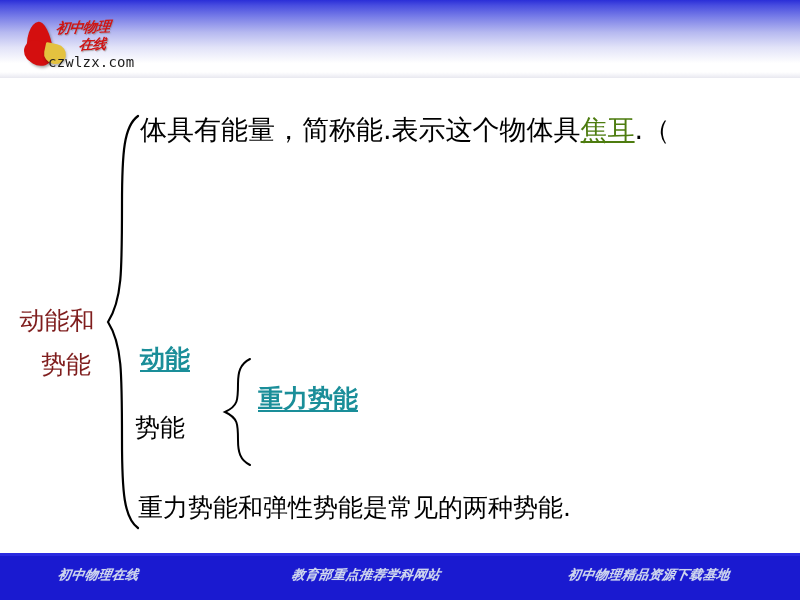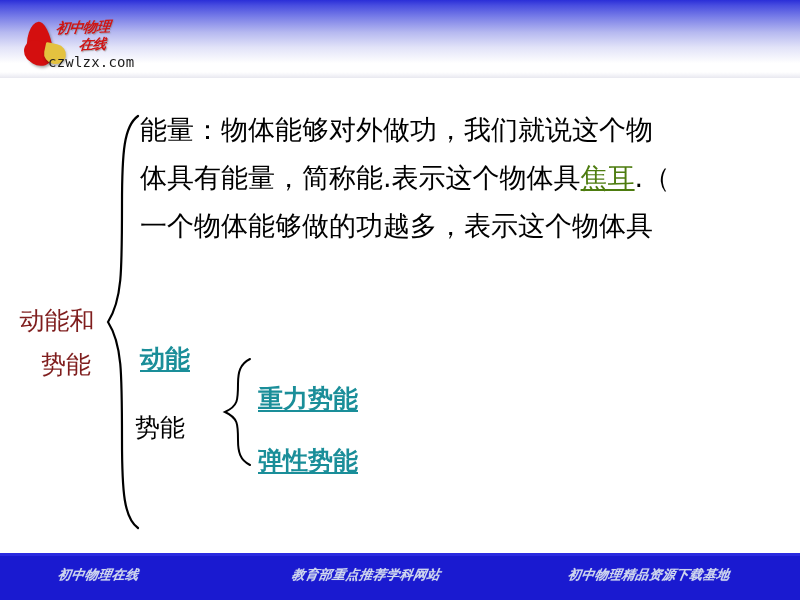--- a/index.html
+++ b/index.html
@@ -273,41 +273,37 @@
   </div>
 
   <div id="small-brace">
     <svg width="32" height="112" viewBox="0 0 32 112">
       <path d="M28 3 C 18 8, 16 16, 16 28 C 16 44, 16 50, 3 56
                C 16 62, 16 68, 16 84 C 16 96, 18 104, 28 109" fill="none" stroke="#000000" stroke-width="2" stroke-linecap="round"></path>
     </svg>
   </div>
 
   <div id="para-block">
-    <div class="para-line">能量：物体能够对外做功，我们就说这个物</div>
     <div class="para-line"><span>体具有能量，简称能.表示这个物体具</span><span class="hl-red">焦耳</span><span>.（</span></div>
-    <div class="para-line">一个物体能够做的功越多，表示这个物体具</div>
   </div>
 
   <div class="tree-node" id="node-kinetic">
     <span class="teal-link">动能</span>
   </div>
 
   <div class="tree-node" id="node-potential">
     <span>势能</span>
   </div>
 
   <div class="tree-node" id="node-gravity">
     <span class="teal-link">重力势能</span>
   </div>
 
-  <div class="tree-node" id="node-elastic">
-    <span class="teal-link">弹性势能</span>
-  </div>
-
+
+  <div id="bottom-line">重力势能和弹性势能是常见的两种势能.</div>
 
 </div>
 
 <div id="footer-bar">
   <div class="f-top-edge"></div>
   <div class="footer-item" id="footer-item-0">初中物理在线</div>
   <div class="footer-item" id="footer-item-1">教育部重点推荐学科网站</div>
   <div class="footer-item" id="footer-item-2">初中物理精品资源下载基地</div>
 </div>
 

